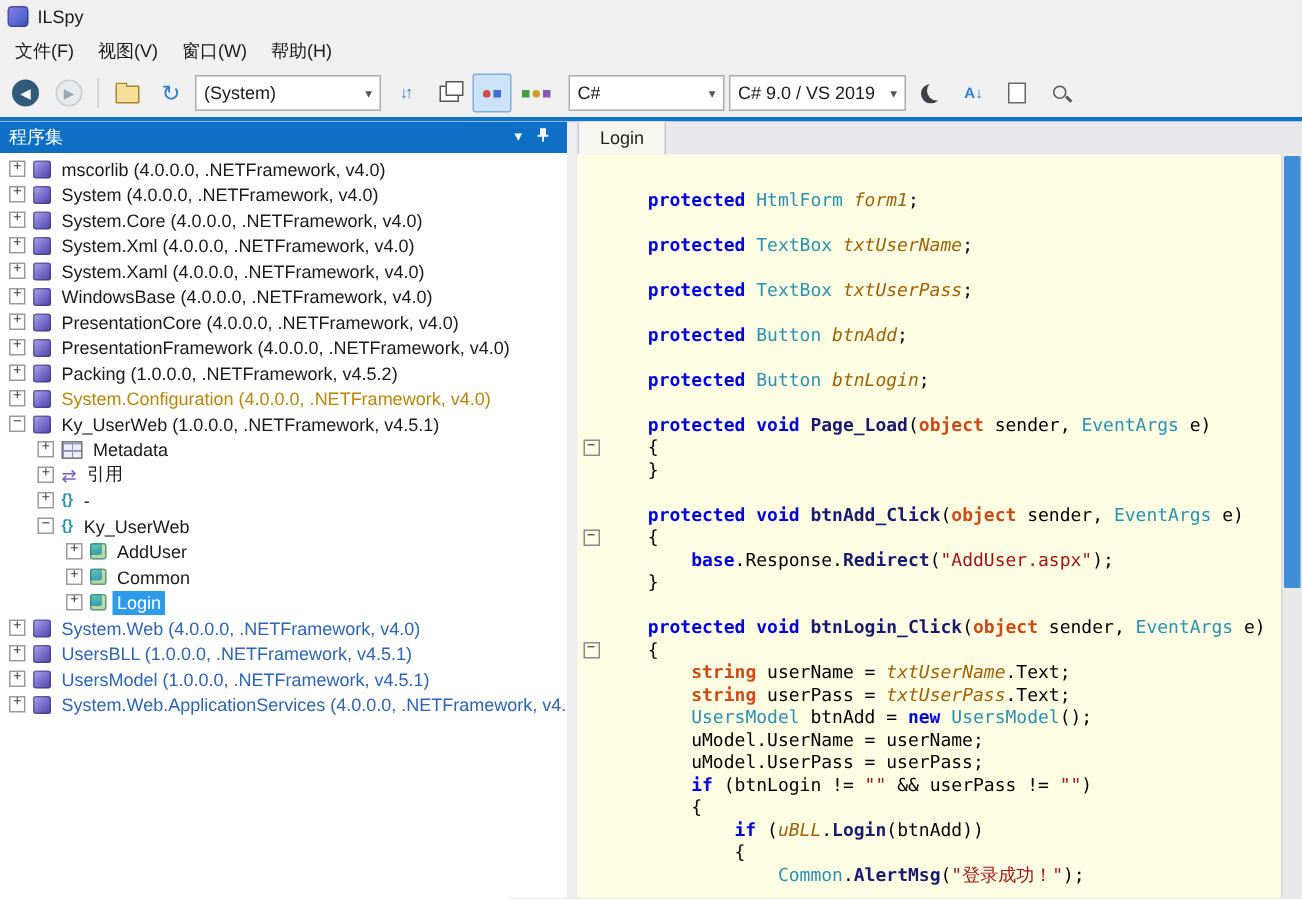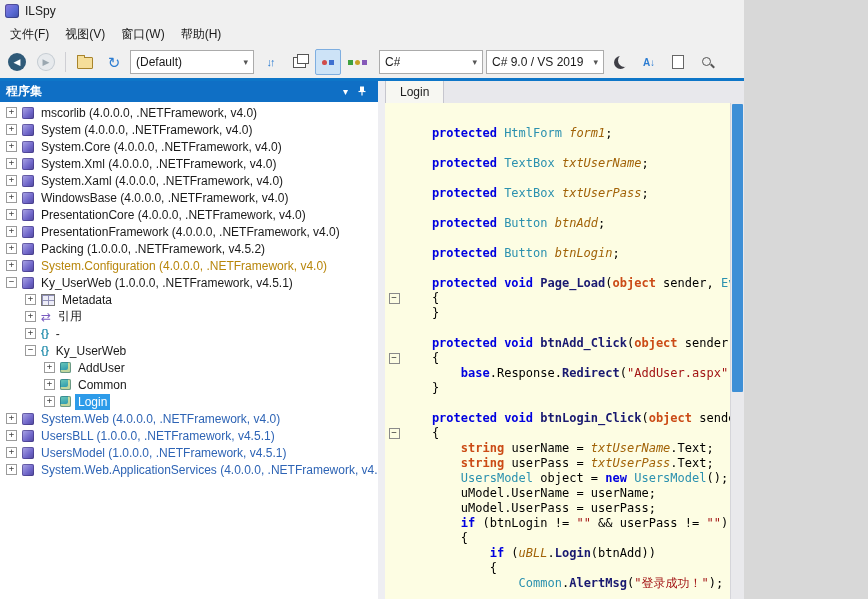--- a/index.html
+++ b/index.html
@@ -1,17 +1,17 @@
 <!DOCTYPE html>
 <html style="--kw: #0000E0; --ty: #2B91AF; --me: #191970; --st: #A31515; --rt: #CB4B16;"><head>
 <meta charset="utf-8">
 <style>
   html,body{margin:0;padding:0;background:#D8D8D8;}
   body{font-family:"Liberation Sans","DejaVu Sans",sans-serif;font-size:12px;color:#1a1a1a;}
-  .window{position:relative;width:744px;height:599px;background:#F0F0F0;overflow:hidden;}
+  .window{position:relative;width:868px;height:599px;background:#F0F0F0;overflow:hidden;}
 
   
   .titlebar{height:22px;display:flex;align-items:center;gap:6px;padding-left:5px;}
   .app-icon{width:14px;height:14px;border-radius:3px;background:linear-gradient(135deg,#8F7BE0 0%,#5B6BD6 55%,#3E4FA8 100%);box-shadow:inset 0 0 0 1px rgba(40,40,90,.5);}
   .title-text{font-size:12px;}
   .menubar{height:24px;display:flex;align-items:center;padding-left:2px;}
   .menu-item{padding:3px 8px;cursor:default;}
 
   
   .toolbar{height:32px;display:flex;align-items:center;padding:0 4px;gap:3px;}
@@ -111,21 +111,21 @@
       <span class="nav-circle disabled">▶</span>
     </div>
     <div class="sep"></div>
     <div class="tool-btn">
       <span class="icon-folder"></span>
     </div>
     <div class="tool-btn">
       <span class="icon-refresh">↻</span>
     </div>
     <div class="combo combo-assembly">
-      <span class="combo-value">(Default)</span>
+      <span class="combo-value">(System)</span>
       <span class="combo-arrow">▾</span>
     </div>
     <div class="tool-btn">
       <span class="icon-sorttree">↓↑</span>
     </div>
     <div class="tool-btn">
       <span class="icon-windows"></span>
     </div>
     <div class="tool-btn pressed">
       <span class="mini">
@@ -160,21 +160,21 @@
     <div class="tool-btn">
       <span class="icon-search"></span>
     </div>
   </div>
 
   <div class="accent-line" id="accentLine" style="background: rgb(14, 118, 200);"></div>
 
   <div class="main">
 
     <div class="left-panel">
-      <div class="panel-header" id="panelHeader" style="background: rgb(15, 111, 197); font-weight: bold;">
+      <div class="panel-header" id="panelHeader" style="background: rgb(15, 111, 197);">
         <span class="ph-title">程序集</span>
         <span class="ph-icon">▾</span>
         <span class="ph-icon">
           <svg width="12" height="12" viewBox="0 0 12 12">
               <rect x="4" y="1.5" width="4" height="5" fill="#fff"></rect>
               <line x1="2.5" y1="6.5" x2="9.5" y2="6.5" stroke="#fff" stroke-width="1.2"></line>
               <line x1="6" y1="6.5" x2="6" y2="10.5" stroke="#fff" stroke-width="1.2"></line>
             </svg>
         </span>
       </div>
@@ -399,21 +399,21 @@
             <div class="cline">
               <span class="fold"></span>
               <span class="ctext" style="padding-left: 8ch;"><span class="tk-rt">string</span><span class="tk-pl"> userName = </span><span class="tk-fd">txtUserName</span><span class="tk-pl">.Text;</span></span>
             </div>
             <div class="cline">
               <span class="fold"></span>
               <span class="ctext" style="padding-left: 8ch;"><span class="tk-rt">string</span><span class="tk-pl"> userPass = </span><span class="tk-fd">txtUserPass</span><span class="tk-pl">.Text;</span></span>
             </div>
             <div class="cline">
               <span class="fold"></span>
-              <span class="ctext" style="padding-left: 8ch;"><span class="tk-ty">UsersModel</span><span class="tk-pl"> object = </span><span class="tk-kw">new </span><span class="tk-ty">UsersModel</span><span class="tk-pl">();</span></span>
+              <span class="ctext" style="padding-left: 8ch;"><span class="tk-ty">UsersModel</span><span class="tk-pl"> btnAdd = </span><span class="tk-kw">new </span><span class="tk-ty">UsersModel</span><span class="tk-pl">();</span></span>
             </div>
             <div class="cline">
               <span class="fold"></span>
               <span class="ctext" style="padding-left: 8ch;"><span class="tk-pl">uModel.UserName = userName;</span></span>
             </div>
             <div class="cline">
               <span class="fold"></span>
               <span class="ctext" style="padding-left: 8ch;"><span class="tk-pl">uModel.UserPass = userPass;</span></span>
             </div>
             <div class="cline">

